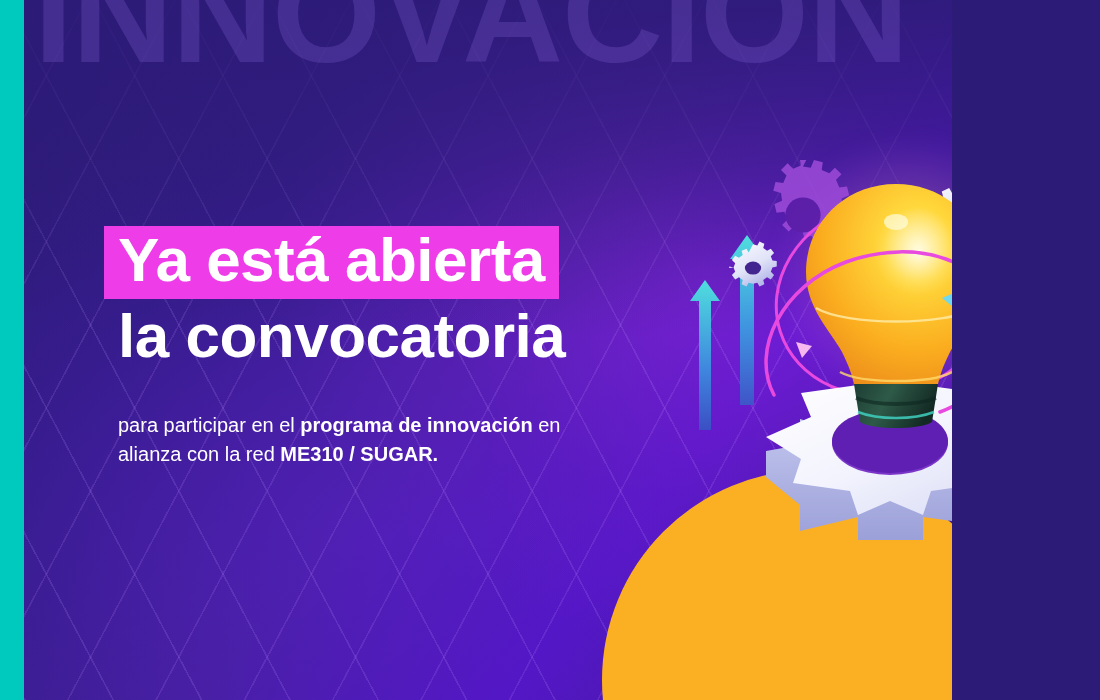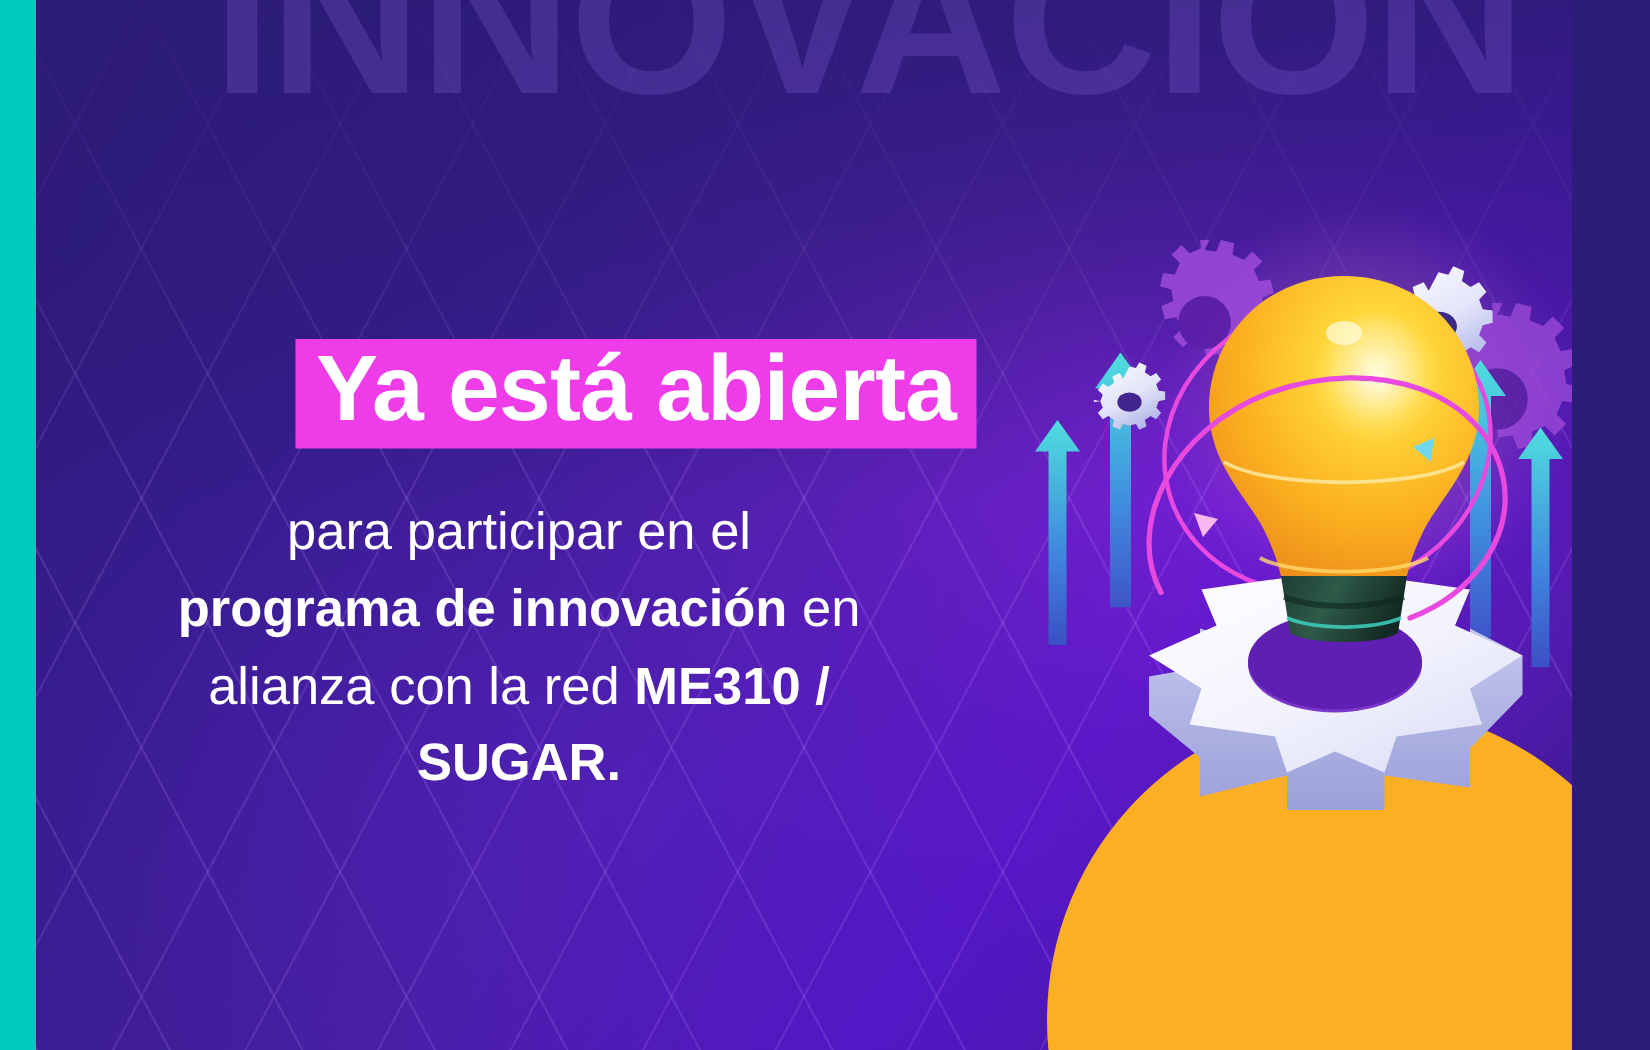--- a/index.html
+++ b/index.html
@@ -1,25 +1,24 @@
 <!DOCTYPE html>
 <html><head>
 <meta charset="utf-8">
 <style>
   * { margin:0; padding:0; box-sizing:border-box; }
   html, body { width:1100px; height:700px; overflow:hidden; background:#2d1b78; }
   body { font-family:"Liberation Sans", sans-serif; }
 
   #banner {
-    position:relative; width:1048px; height:700px; overflow:hidden;
+    position:relative; width:952px; height:700px; overflow:hidden;
     background:
       radial-gradient(ellipse 620px 520px at 74% 40%, rgba(150,40,230,0.55) 0%, rgba(120,30,210,0.26) 42%, rgba(90,20,180,0) 70%),
       radial-gradient(ellipse 760px 520px at 40% 76%, rgba(92,30,205,0.50) 0%, rgba(70,24,170,0.18) 52%, rgba(60,20,150,0) 78%),
       linear-gradient(128deg, #2b1a74 0%, #331d87 26%, #45219e 50%, #5415c9 70%, #4a1aa8 86%, #2e1b7c 100%);
-    text-align: center;
   }
 
   
   .grid {
     position:absolute; left:24px; top:0; right:0; bottom:0;
     background-image:
       repeating-linear-gradient(62deg, rgba(190,150,255,0.16) 0 1.6px, rgba(190,150,255,0) 1.6px 78px),
       repeating-linear-gradient(-62deg, rgba(200,140,255,0.15) 0 1.6px, rgba(200,140,255,0) 1.6px 78px);
     pointer-events:none;
   }
@@ -51,22 +50,22 @@
   .hl-wrap { display:inline-block; background:#ee3ce9; padding:3px 14px 8px 14px; }
   .hl-wrap .t1 {
     font-size:62px; font-weight:700; color:#ffffff; line-height:1.0;
     letter-spacing:-0.5px; display:block;
   }
   .t2 {
     font-size:62px; font-weight:700; color:#ffffff; line-height:1.06;
     letter-spacing:-0.5px; margin-top:4px; padding-left:14px;
   }
   .sub {
-    margin-top:30px; padding-left:14px;
-    font-size:35px; color:#ffffff; line-height:1.47; font-weight:400;
+    margin-top:42px; padding-left:14px;
+    font-size:20px; color:#ffffff; line-height:1.47; font-weight:400;
     max-width:470px;
   }
   .sub b { font-weight:700; }
 
   
   .illus { position:absolute; left:690px; top:150px; width:400px; height:400px; }
   .glow {
     position:absolute; left:92px; top:-6px; width:260px; height:250px; border-radius:50%;
     background:radial-gradient(circle, rgba(255,226,170,0.42) 0%, rgba(255,190,150,0.17) 38%, rgba(220,120,230,0.08) 62%, rgba(160,60,220,0) 80%);
     filter:blur(11px);
@@ -235,18 +234,19 @@
       <polygon points="106,192 122,196 112,208" fill="#f7b8ef"></polygon>
       <polygon points="252,148 266,142 264,158" fill="#6fd8ef"></polygon>
     </svg>
 
   </div>
 
   <div class="copy">
     <div class="hl-wrap">
       <span class="t1">Ya está abierta</span>
     </div>
+    <div class="t2">la convocatoria</div>
     <div class="sub"><span>para participar en el </span><b>programa de innovación</b><span> en alianza con la red </span><b>ME310 / SUGAR.</b></div>
   </div>
 
   <div class="stripe"></div>
 
 </div>
 
 </body></html>

